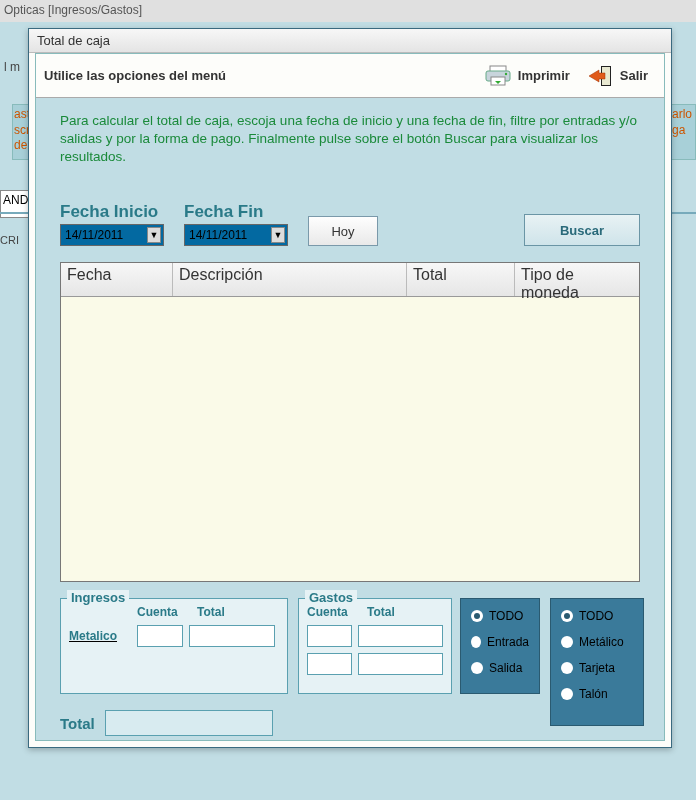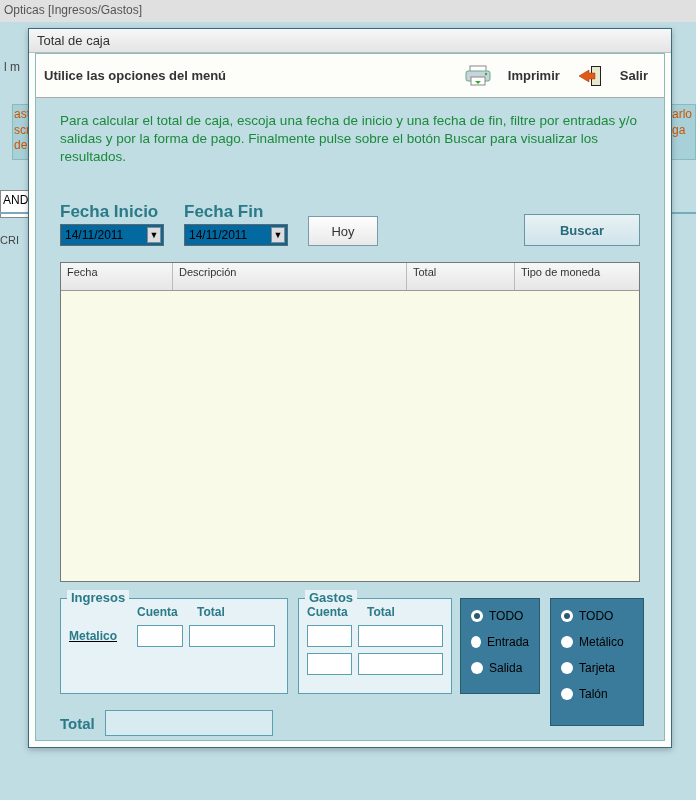--- a/index.html
+++ b/index.html
@@ -64,21 +64,21 @@
     position: absolute; top: 0; left: 0; right: 0;
     height: 44px;
     background: #fdfdfa;
     border-bottom: 1px solid #aaa;
     display: flex; align-items: center;
     padding: 0 8px;
     font-size: 13px; font-weight: bold; color: #333;
   }
   .toolbar .spacer { flex: 1; }
   .tool-btn {
-    display: flex; align-items: center; gap: 16px;
+    display: flex; align-items: center; gap: 6px;
     height: 36px; padding: 0 8px;
     cursor: pointer;
   }
   .icon-print { width: 28px; height: 24px; }
   .icon-exit { width: 28px; height: 24px; }
 
   .instructions {
     position: absolute; top: 58px; left: 24px; right: 24px;
     color: #1a8a3a;
     font-size: 13.5px;
@@ -114,24 +114,24 @@
   }
   .date-row .grow { flex: 1; }
 
   .grid {
     position: absolute; top: 208px; left: 24px; right: 24px;
     height: 320px;
     background: #fafae8;
     border: 1px solid #777;
   }
   .grid-head {
-    display: flex; height: 28px;
+    display: flex; height: 34px;
     background: linear-gradient(#f7f7f7,#e6e6e6);
     border-bottom: 1px solid #999;
-    font-size: 11px; color: #333;
+    font-size: 16px; color: #333;
   }
   .grid-head div {
     border-right: 1px solid #bbb;
     padding: 3px 6px;
   }
   .gh1 { width: 112px; }
   .gh2 { width: 234px; }
   .gh3 { width: 108px; }
   .gh4 { flex: 1; border-right: none !important; }
 

